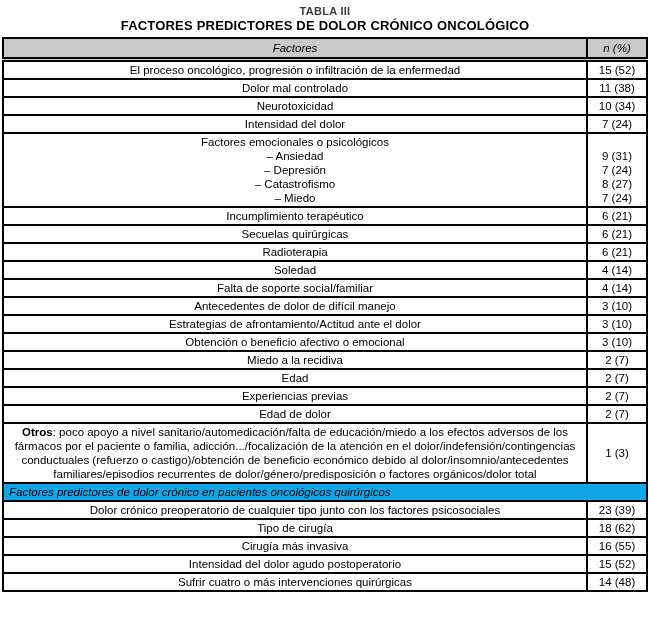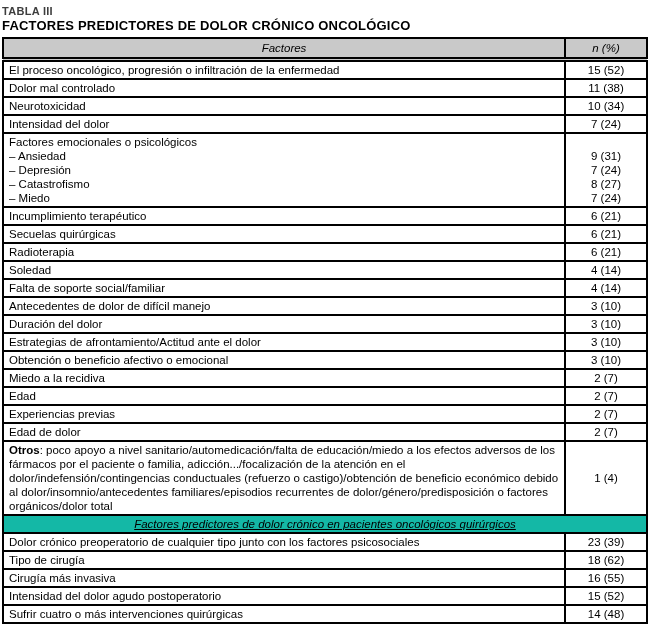--- a/index.html
+++ b/index.html
@@ -11,20 +11,21 @@
     width: 650px;
     height: 636px;
     font-family: "Liberation Sans", sans-serif;
     color: #000;
     overflow: hidden;
   }
   .page {
     padding: 5px 2px 0 2px;
   }
   .title-block {
+    text-align: center;
     font-weight: bold;
     font-size: 11px;
     line-height: 13px;
   }
   .table-number {
     color: #3d3d3d;
     letter-spacing: 0.3px;
   }
   .table-title {
     color: #000;
@@ -44,44 +45,42 @@
     border: 2px solid #000;
     padding: 1px 5px;
     line-height: 14px;
     vertical-align: middle;
   }
   table.factors th {
     background: #c9c9c9;
     font-style: italic;
     font-weight: normal;
     text-align: center;
-    padding: 2px 14px;
+    padding: 2px 3px;
   }
   th.ncol {
     width: 52px;
   }
   table.factors thead th {
     border-bottom: 5px double #000;
   }
   td.fcell {
-    text-align: left;
+    text-align: center;
   }
   td.ncell {
     text-align: center;
     padding-right: 7px;
     white-space: nowrap;
   }
   td.fcell div, td.ncell div {
     min-height: 14px;
   }
   tr.section td {
-    background: #14b8a6;
+    background: #0ea5e9;
     font-style: italic;
-    text-align: center;
-    text-decoration: underline;
   }
   strong { font-weight: bold; }
 </style>
 </head>
 <body>
 
 <div class="page">
   <div class="title-block">
     <div class="table-number">TABLA III</div>
     <div class="table-title">FACTORES PREDICTORES DE DOLOR CRÓNICO ONCOLÓGICO</div>
@@ -145,24 +144,20 @@
         </tr>
         <tr>
           <td class="fcell">Falta de soporte social/familiar</td>
           <td class="ncell">4 (14)</td>
         </tr>
         <tr>
           <td class="fcell">Antecedentes de dolor de difícil manejo</td>
           <td class="ncell">3 (10)</td>
         </tr>
         <tr>
-          <td class="fcell">Duración del dolor</td>
-          <td class="ncell">3 (10)</td>
-        </tr>
-        <tr>
           <td class="fcell">Estrategias de afrontamiento/Actitud ante el dolor</td>
           <td class="ncell">3 (10)</td>
         </tr>
         <tr>
           <td class="fcell">Obtención o beneficio afectivo o emocional</td>
           <td class="ncell">3 (10)</td>
         </tr>
         <tr>
           <td class="fcell">Miedo a la recidiva</td>
           <td class="ncell">2 (7)</td>
@@ -174,21 +169,21 @@
         <tr>
           <td class="fcell">Experiencias previas</td>
           <td class="ncell">2 (7)</td>
         </tr>
         <tr>
           <td class="fcell">Edad de dolor</td>
           <td class="ncell">2 (7)</td>
         </tr>
         <tr>
           <td class="fcell"><strong>Otros</strong><span>: poco apoyo a nivel sanitario/automedicación/falta de educación/miedo a los efectos adversos de los fármacos por el paciente o familia, adicción.../focalización de la atención en el dolor/indefensión/contingencias conductuales (refuerzo o castigo)/obtención de beneficio económico debido al dolor/insomnio/antecedentes familiares/episodios recurrentes de dolor/género/predisposición o factores orgánicos/dolor total</span></td>
-          <td class="ncell">1 (4)</td>
+          <td class="ncell">1 (3)</td>
         </tr>
       </tbody>
     <tbody>
       <tr class="section">
         <td colspan="2">Factores predictores de dolor crónico en pacientes oncológicos quirúrgicos</td>
       </tr>
     </tbody>
     <tbody id="section-body">
         <tr>
           <td class="fcell">Dolor crónico preoperatorio de cualquier tipo junto con los factores psicosociales</td>

